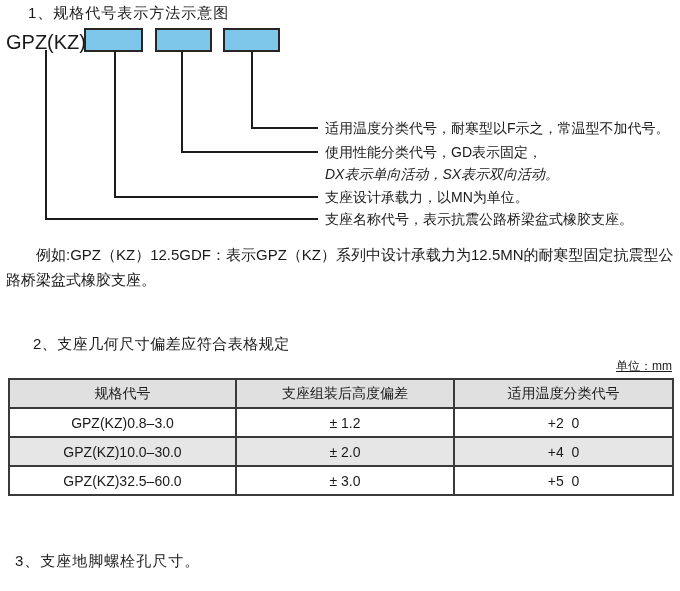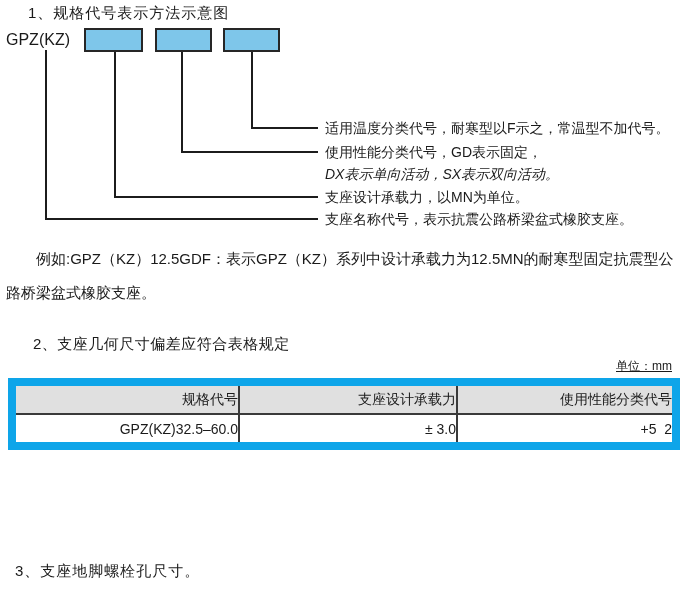--- a/index.html
+++ b/index.html
@@ -6,21 +6,21 @@
   .page{
     position:relative;
     width:680px;height:591px;
     background:#ffffff;
     font-family:"Liberation Sans","DejaVu Sans",sans-serif;
     color:#1a1a1a;
     overflow:hidden;
   }
   .h1{position:absolute;left:28px;top:4px;font-size:15px;letter-spacing:1px;}
   
-  .prefix{position:absolute;left:6px;top:31px;font-size:16px;}
+  .prefix{position:absolute;left:6px;top:31px;font-size:20px;}
   .dbox{position:absolute;top:28px;height:20px;background:#7ec6ea;border:2px solid #262626;}
   .box1{left:84px;width:55px;}
   .box2{left:155px;width:53px;}
   .box3{left:223px;width:53px;}
   .vline{position:absolute;width:2px;background:#1c1c1c;}
   .va{left:45px;top:50px;height:170px;}
   .vb{left:114px;top:52px;height:146px;}
   .vc{left:181px;top:52px;height:101px;}
   .vd{left:251px;top:52px;height:77px;}
   .hline{position:absolute;height:2px;background:#1c1c1c;}
@@ -28,42 +28,42 @@
   .hb{left:114px;top:196px;width:204px;}
   .hc{left:181px;top:151px;width:137px;}
   .hd{left:251px;top:127px;width:67px;}
   .dlabel{position:absolute;left:325px;font-size:14px;line-height:18px;white-space:nowrap;}
   .l1{top:119px;}
   .l2{top:143px;}
   .l3{top:165px;font-style:italic;}
   .l4{top:188px;}
   .l5{top:210px;}
   
-  .paras{position:absolute;left:6px;top:242px;width:668px;font-size:15px;line-height:34px;}
+  .paras{position:absolute;left:6px;top:242px;width:668px;font-size:15px;line-height:25px;}
   .paras p{margin:0;text-indent:2em;}
   
   .h2{position:absolute;left:33px;top:335px;font-size:15px;letter-spacing:0.5px;}
   .unit{position:absolute;right:8px;top:358px;font-size:12px;text-decoration:underline;}
   
   table.tol{
     position:absolute;left:8px;top:378px;width:664px;
     border-collapse:collapse;table-layout:fixed;
-    font-size:14px;text-align:right;
-    border:8px solid #0ea5e9;
+    font-size:14px;text-align:center;
+    border:2px solid #0ea5e9;
   }
   table.tol th,table.tol td{
     border:2px solid #3a3a3a;
     height:27px;padding:0;
     font-weight:normal;
     white-space:pre;
   }
   table.tol thead th{background:#e0e0e0;}
   table.tol tbody tr:nth-child(even) td{background:#e6e6e6;}
   
-  .h3{position:absolute;left:15px;top:552px;font-size:15px;letter-spacing:1px;margin-top:10px;}
+  .h3{position:absolute;left:15px;top:552px;font-size:15px;letter-spacing:1px;}
 </style>
 </head>
 <body>
 
 <div class="page">
 
   <div class="h1">1、规格代号表示方法示意图</div>
 
   <div>
     <span class="prefix">GPZ(KZ)</span>
@@ -98,28 +98,38 @@
 
   <table class="tol">
     <colgroup>
       <col style="width:227px">
       <col style="width:218px">
       <col style="width:219px">
     </colgroup>
     <thead>
       <tr>
         <th>规格代号</th>
-        <th>支座设计承载力</th>
-        <th>使用性能分类代号</th>
+        <th>支座组装后高度偏差</th>
+        <th>适用温度分类代号</th>
       </tr>
     </thead>
     <tbody>
       <tr>
+        <td>GPZ(KZ)0.8–3.0</td>
+        <td>± 1.2</td>
+        <td>+2  0</td>
+      </tr>
+      <tr>
+        <td>GPZ(KZ)10.0–30.0</td>
+        <td>± 2.0</td>
+        <td>+4  0</td>
+      </tr>
+      <tr>
         <td>GPZ(KZ)32.5–60.0</td>
         <td>± 3.0</td>
-        <td>+5  2</td>
+        <td>+5  0</td>
       </tr>
     </tbody>
   </table>
 
   <div class="h3">3、支座地脚螺栓孔尺寸。</div>
 
 </div>
 
 </body></html>

